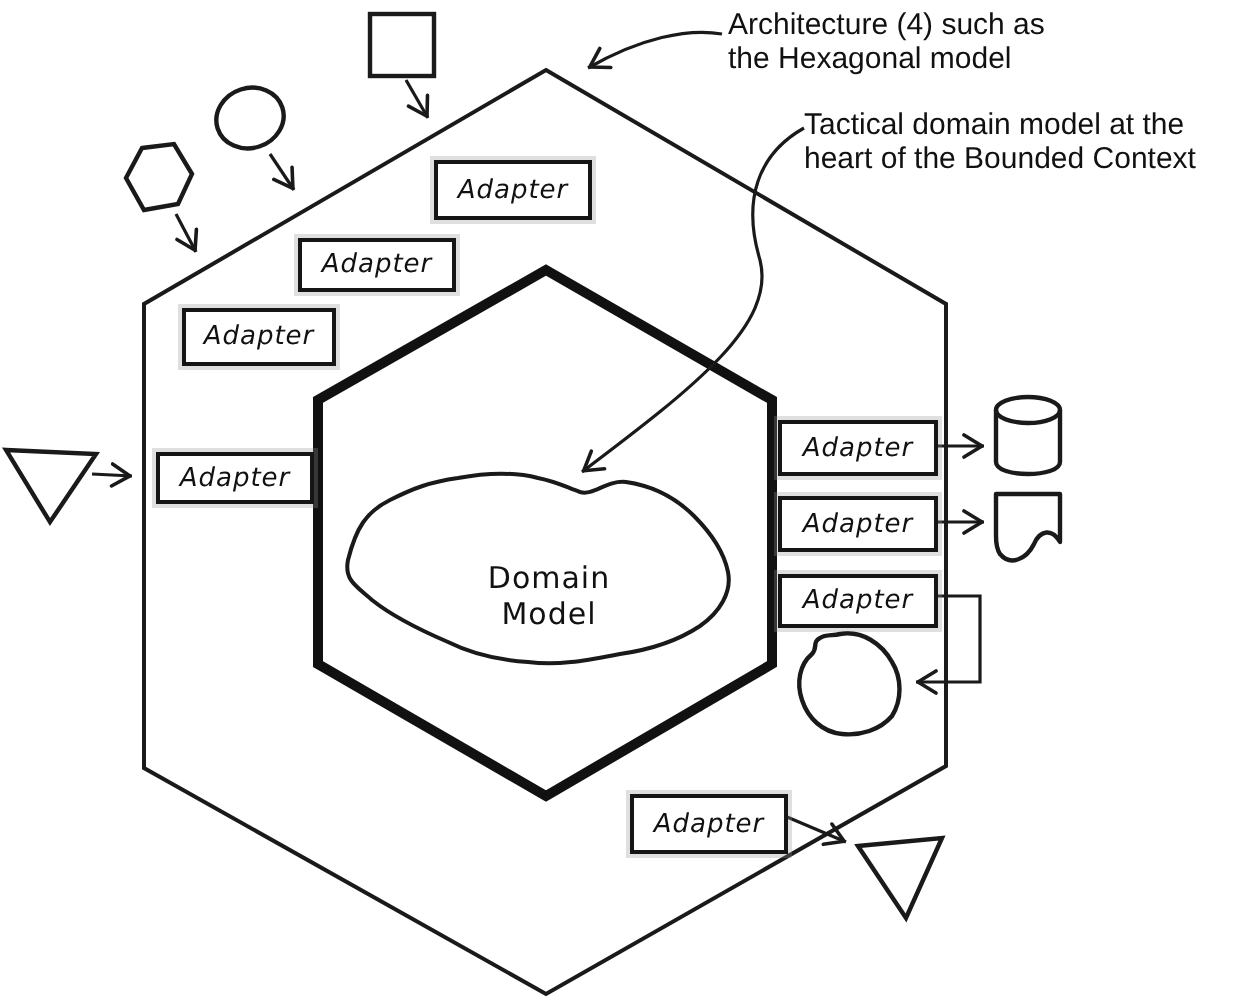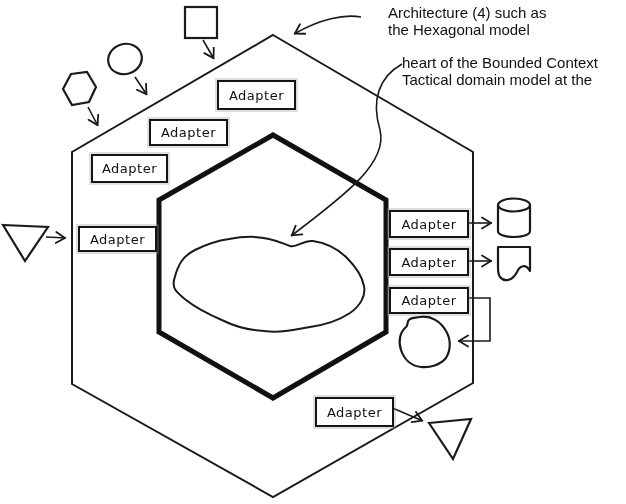--- a/index.html
+++ b/index.html
@@ -1,21 +1,21 @@
 <!DOCTYPE html>
 <html><head>
 <meta charset="utf-8">
 <style>
   html,body{margin:0;padding:0;background:#fff;}
   #figure{position:relative;width:626px;height:504px;background:#fff;overflow:hidden;
           font-family:"DejaVu Sans",sans-serif;color:#1a1a1a;}
   #diagram-svg{position:absolute;left:0;top:0;}
   .adapter-box{position:absolute;display:flex;align-items:center;justify-content:center;
        background:#fff;border:2px solid #151515;box-shadow:0 0 0 2px rgba(150,150,150,.30);
-       font-size:13px;letter-spacing:.5px;color:#111;}
+       font-size:13px;letter-spacing:.5px;color:#111;font-style:italic;}
   .hand-label{position:absolute;text-align:center;font-size:15px;letter-spacing:.5px;color:#111;}
   .annotation{position:absolute;font-family:"Liberation Sans",sans-serif;
        font-size:15px;line-height:16.5px;color:#111;white-space:nowrap;}
 </style>
 </head>
 <body>
 
 <div id="figure">
 
   <svg id="diagram-svg" width="626" height="504" viewBox="0 0 626 504">
@@ -86,23 +86,24 @@
   <div class="adapter-box" style="left:389px;top:248px;width:76px;height:24px;">
     <span>Adapter</span>
   </div>
   <div class="adapter-box" style="left:389px;top:287px;width:76px;height:23px;">
     <span>Adapter</span>
   </div>
   <div class="adapter-box" style="left:315px;top:397px;width:75px;height:26px;">
     <span>Adapter</span>
   </div>
 
+  <div class="hand-label" style="left:222px;top:280px;width:105px;">Domain Model</div>
 
-  <div class="annotation" style="left:364px;top:5px;margin-left:24px;">
+  <div class="annotation" style="left:364px;top:5px;">
     <div>Architecture (4) such as</div>
     <div>the Hexagonal model</div>
   </div>
   <div class="annotation" style="left:402px;top:55px;">
+    <div>Tactical domain model at the</div>
     <div>heart of the Bounded Context</div>
-    <div>Tactical domain model at the</div>
   </div>
 
 </div>
 
 </body></html>

